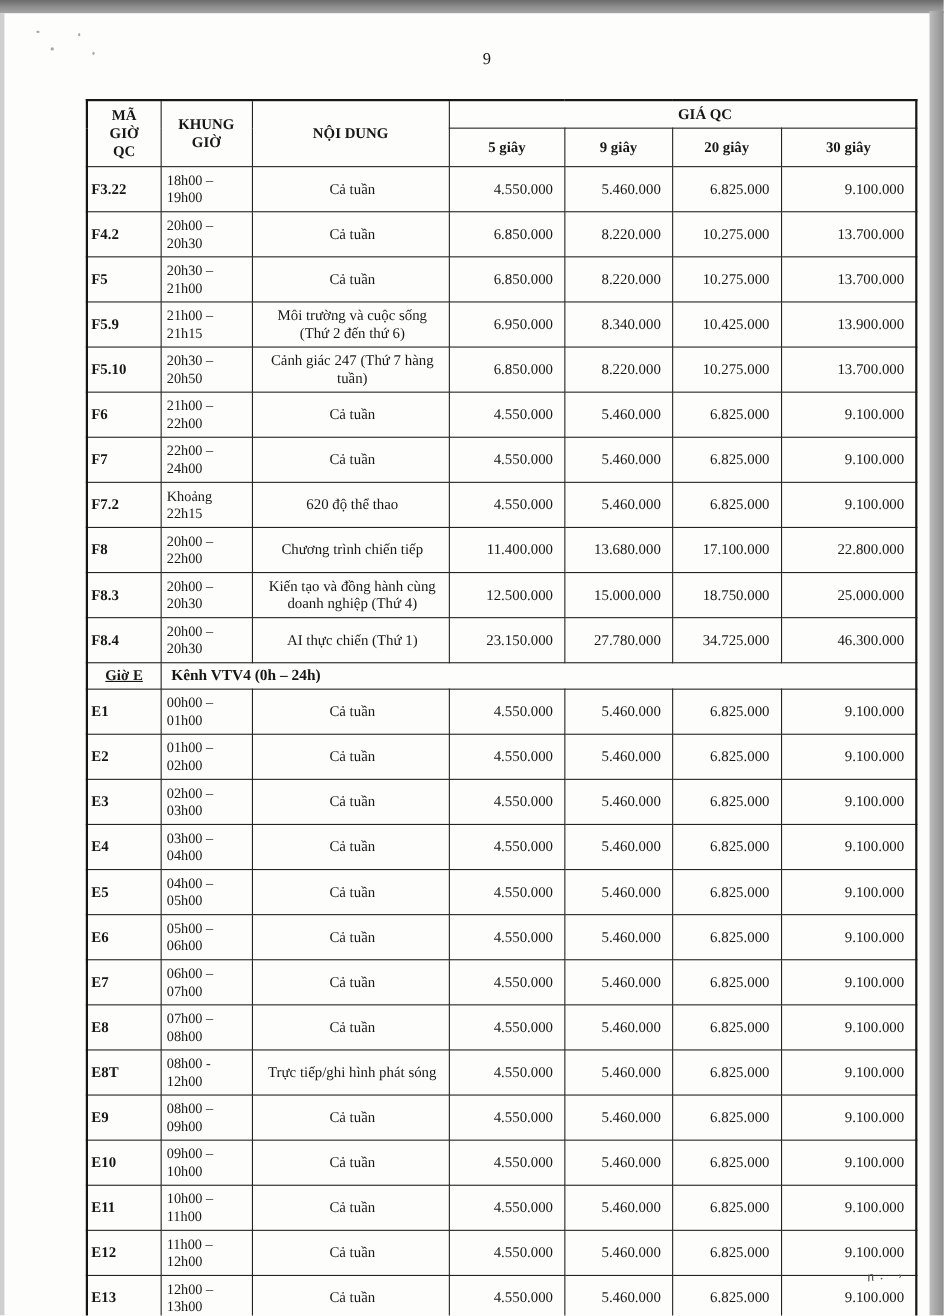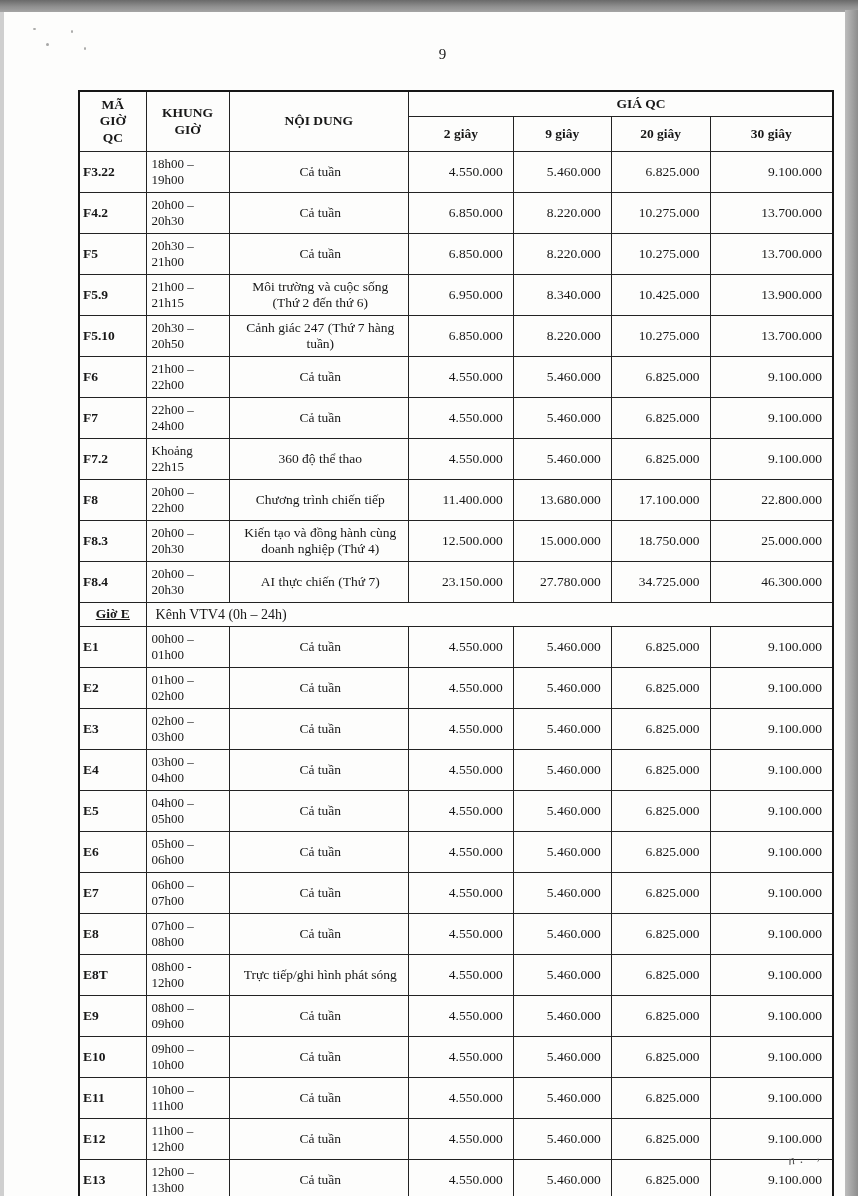--- a/index.html
+++ b/index.html
@@ -33,21 +33,21 @@
   th.hg  { height:20px;padding-left:44px; }
   tr.sub th { height:30px; }
 
   tbody td { height:36px; }
   .c-code { font-weight:bold; }
   .c-time { text-align:left; padding:2px 5px; font-size:13px; }
   .c-content { text-align:center; padding:2px 5px 2px 8px; }
   .c-num  { text-align:right; padding:2px 10px 2px 2px; }
   tr.section td { height:19px;margin-top:16px; }
   td.section-code { text-align:center; font-weight:bold; text-decoration:underline; }
-  td.section-label { text-align:left; font-weight:normal; padding-left:9px; font-size:14px; }
+  td.section-label { text-align:left; font-weight:bold; padding-left:9px; font-size:14px; }
 
   .hand-mark { position:absolute; left:788px; top:1150px; color:#4d4d4d;
                font-style:italic; font-size:13px; letter-spacing:5px;
                transform:rotate(-10deg); }
 </style>
 </head>
 <body>
 
 <div class="scan-top"></div>
 <div class="scan-left"></div>
@@ -74,21 +74,21 @@
       <tr>
         <th rowspan="2" class="pre">MÃ
 GIỜ
 QC</th>
         <th rowspan="2" class="pre">KHUNG
 GIỜ</th>
         <th rowspan="2">NỘI DUNG</th>
         <th colspan="4" class="hg">GIÁ QC</th>
       </tr>
       <tr class="sub">
-        <th>2 giây</th>
+        <th>5 giây</th>
         <th>9 giây</th>
         <th>20 giây</th>
         <th>30 giây</th>
       </tr>
     </thead>
     <tbody>
         <tr>
           <td class="c-code">F3.22</td>
           <td class="c-time">18h00 – 19h00</td>
           <td class="c-content">Cả tuần</td>
@@ -147,21 +147,21 @@
           <td class="c-time">22h00 – 24h00</td>
           <td class="c-content">Cả tuần</td>
           <td class="c-num">4.550.000</td>
           <td class="c-num">5.460.000</td>
           <td class="c-num">6.825.000</td>
           <td class="c-num">9.100.000</td>
         </tr>
         <tr>
           <td class="c-code">F7.2</td>
           <td class="c-time">Khoảng 22h15</td>
-          <td class="c-content">360 độ thể thao</td>
+          <td class="c-content">620 độ thể thao</td>
           <td class="c-num">4.550.000</td>
           <td class="c-num">5.460.000</td>
           <td class="c-num">6.825.000</td>
           <td class="c-num">9.100.000</td>
         </tr>
         <tr>
           <td class="c-code">F8</td>
           <td class="c-time">20h00 – 22h00</td>
           <td class="c-content">Chương trình chiến tiếp</td>
           <td class="c-num">11.400.000</td>
@@ -174,21 +174,21 @@
           <td class="c-time">20h00 – 20h30</td>
           <td class="c-content">Kiến tạo và đồng hành cùng doanh nghiệp (Thứ 4)</td>
           <td class="c-num">12.500.000</td>
           <td class="c-num">15.000.000</td>
           <td class="c-num">18.750.000</td>
           <td class="c-num">25.000.000</td>
         </tr>
         <tr>
           <td class="c-code">F8.4</td>
           <td class="c-time">20h00 – 20h30</td>
-          <td class="c-content">AI thực chiến (Thứ 7)</td>
+          <td class="c-content">AI thực chiến (Thứ 1)</td>
           <td class="c-num">23.150.000</td>
           <td class="c-num">27.780.000</td>
           <td class="c-num">34.725.000</td>
           <td class="c-num">46.300.000</td>
         </tr>
         <tr class="section">
           <td class="section-code">Giờ E</td>
           <td colspan="6" class="section-label">Kênh VTV4 (0h – 24h)</td>
         </tr>
         <tr>

